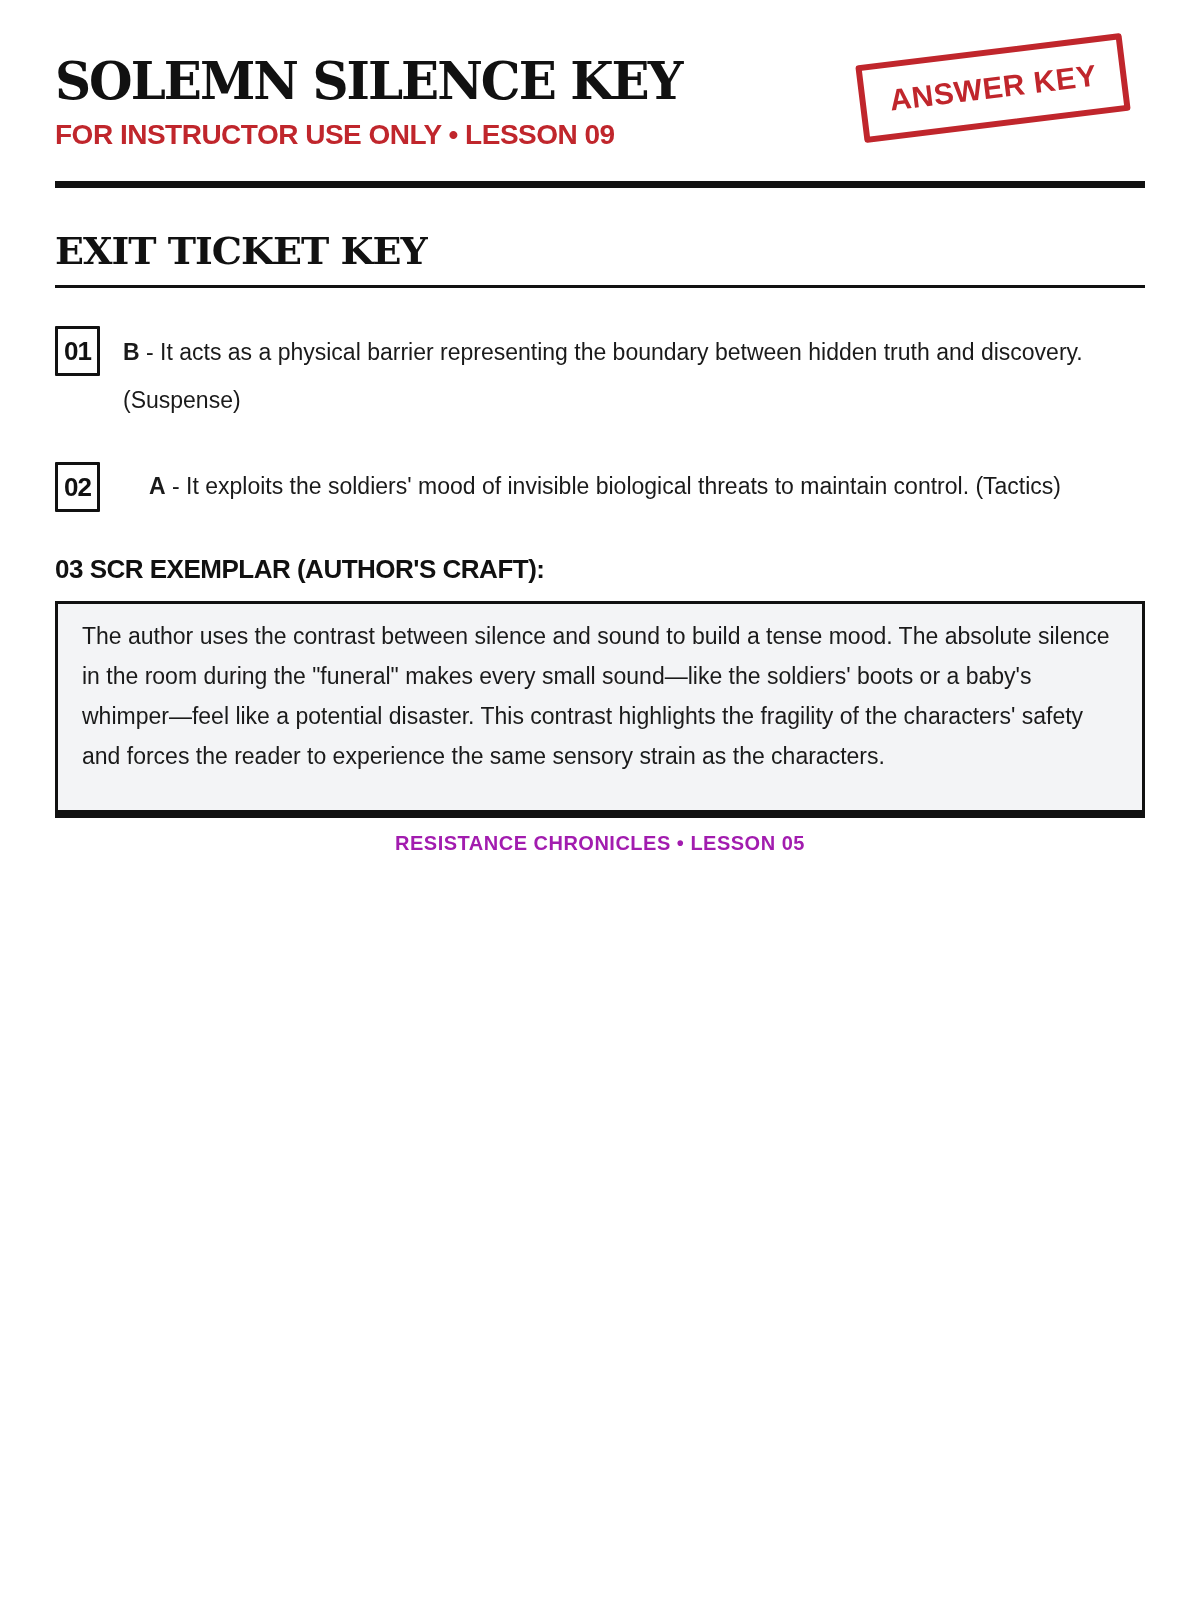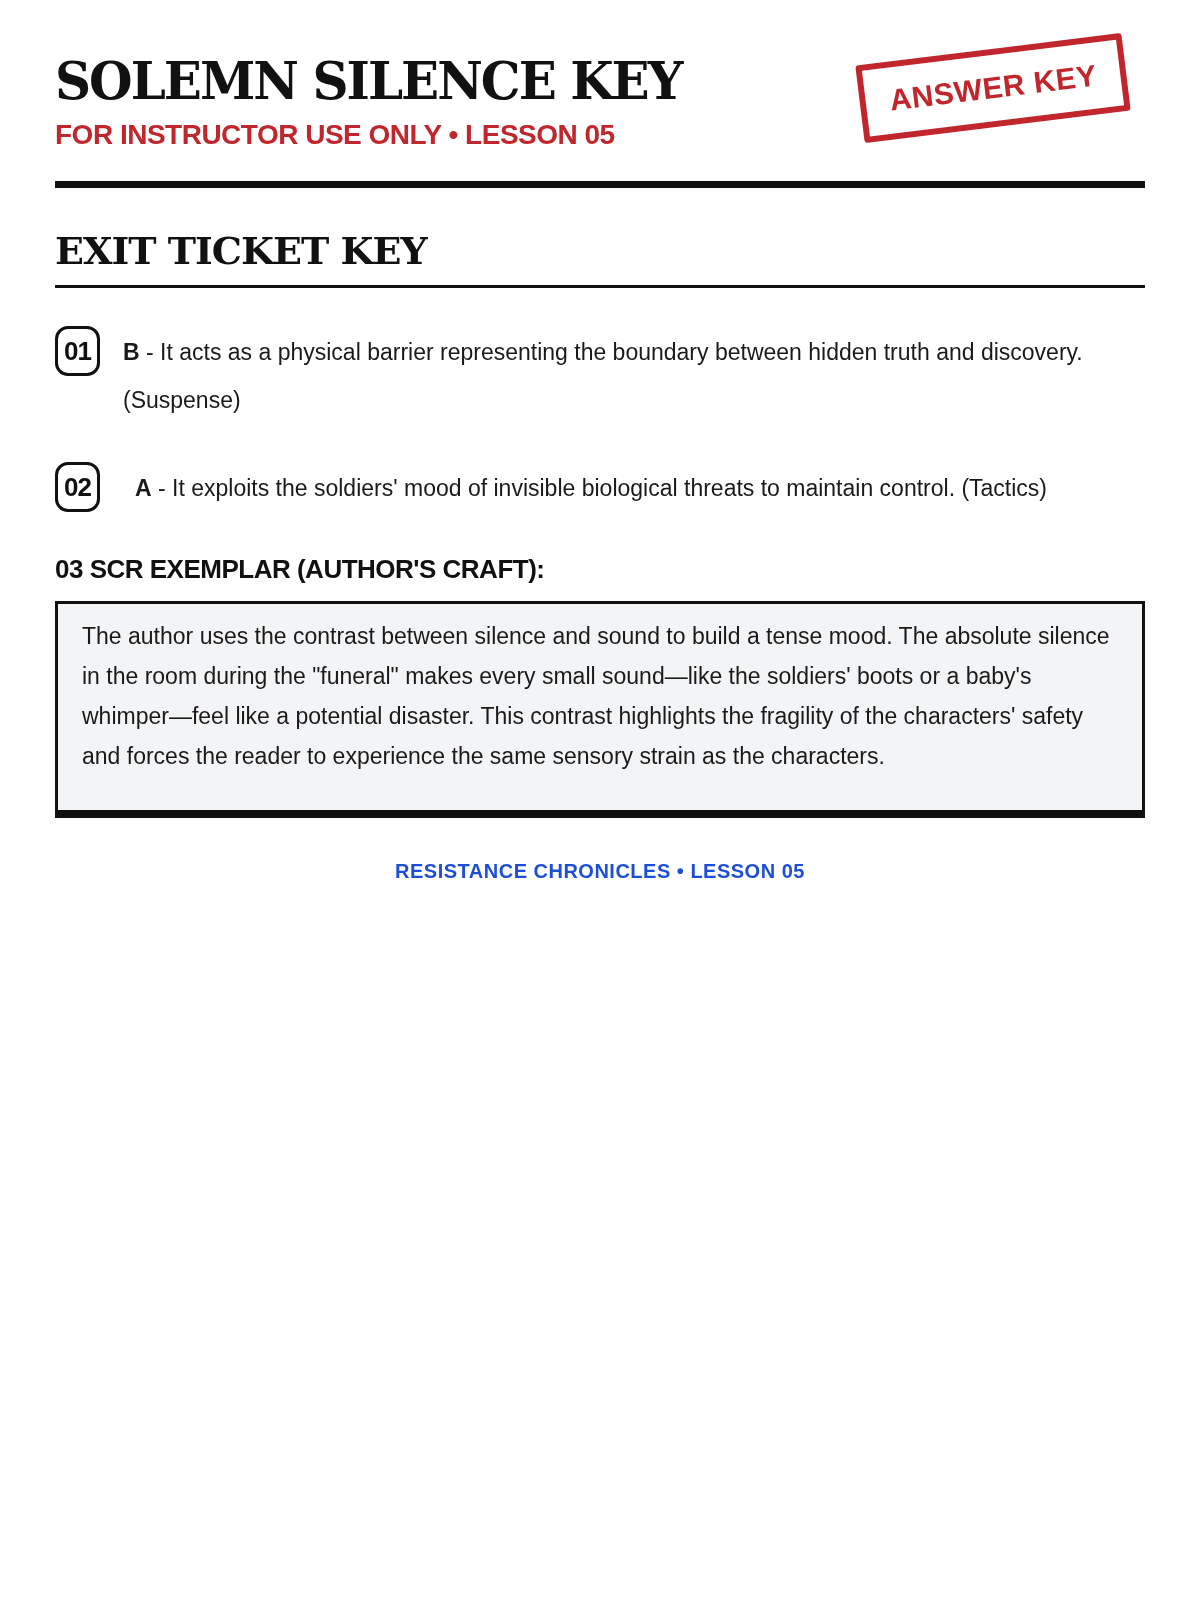--- a/index.html
+++ b/index.html
@@ -73,26 +73,26 @@
     height: 3px;
     background: #111111;
   }
 
   
   .answer-row {
     display: flex;
     align-items: flex-start;
     margin-top: 38px;
   }
-  .answer-row.single { align-items: flex-end; }
+  .answer-row.single { align-items: flex-start; gap: 14px; }
   .num-box {
     flex: 0 0 auto;
     width: 45px; height: 50px;
     border: 3px solid #111111;
-    border-radius: 13px;
+    border-radius: 1px;
     display: flex; align-items: center; justify-content: center;
     font-size: 26px;
     font-weight: bold;
     letter-spacing: -1px;
     background: #ffffff;
   }
   .answer-text {
     margin-left: 23px;
     font-size: 23px;
     line-height: 48px;
@@ -118,36 +118,36 @@
     padding: 12px 24px 34px 24px;
   }
   .exemplar-text {
     font-size: 23px;
     line-height: 40px;
     color: #1a1a1a;
   }
 
   
   .page-footer {
-    margin-top: 42px;
+    margin-top: 14px;
     text-align: center;
     font-size: 20px;
     font-weight: bold;
     letter-spacing: 0.5px;
-    color: #1d4ed8;
+    color: #a21caf;
   }
 </style>
 </head>
 <body>
 
 <div class="page">
 
   <div class="header">
     <div class="doc-title">SOLEMN SILENCE KEY</div>
-    <div class="doc-subtitle">FOR INSTRUCTOR USE ONLY • LESSON 05</div>
+    <div class="doc-subtitle">FOR INSTRUCTOR USE ONLY • LESSON 09</div>
     <div class="stamp">
       <div class="stamp-text">ANSWER KEY</div>
     </div>
   </div>
 
   <div class="rule-thick"></div>
 
   <div class="section-heading">EXIT TICKET KEY</div>
   <div class="rule-thin"></div>
 

